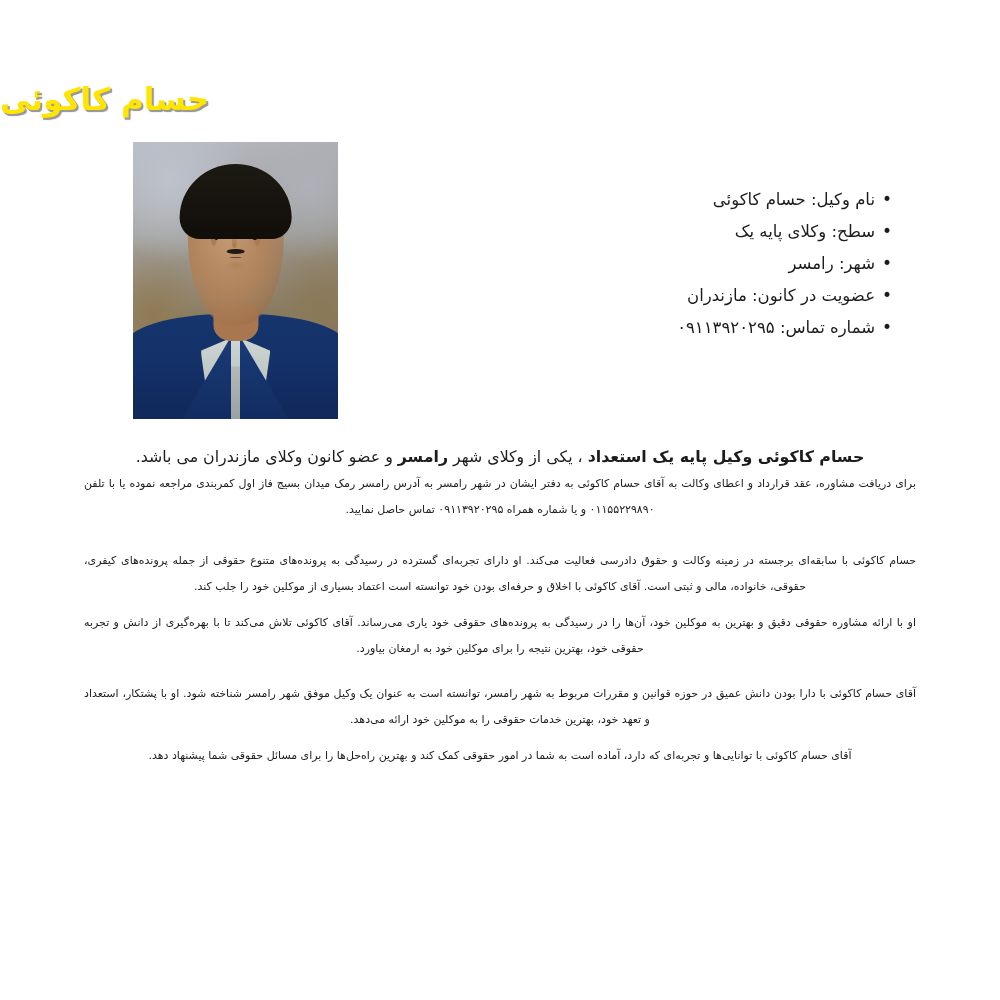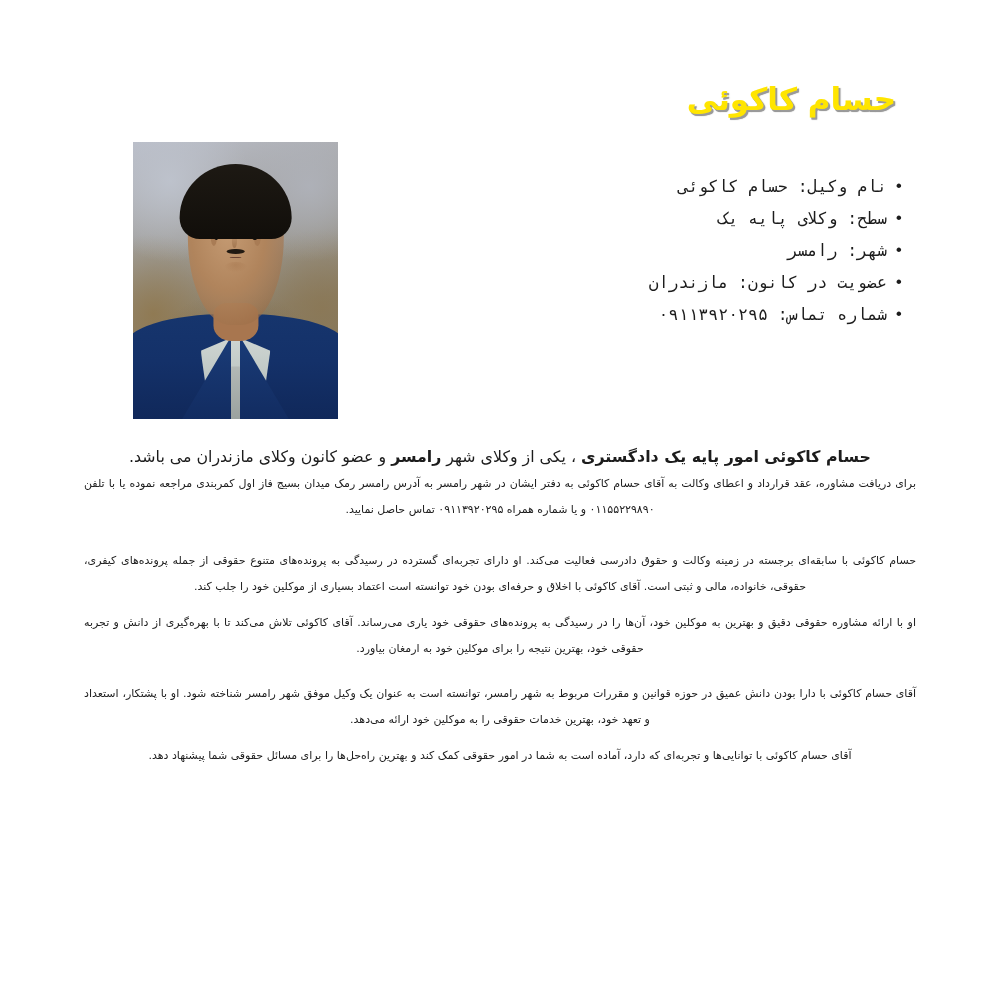--- a/index.html
+++ b/index.html
@@ -22,21 +22,21 @@
     height: 1000px;
     box-sizing: border-box;
   }
 
   
   .title-bar {
     position: absolute;
     top: 58px;
     left: 0;
     width: 896px;
-    text-align: right;
+    text-align: left;
   }
   .title {
     display: inline-block;
     font-size: 31px;
     font-weight: bold;
     line-height: 40px;
     color: #ffe500;
     text-shadow: 1.5px 1.5px 0 #9a9a9a, 2px 2px 1px rgba(60,60,60,0.55);
     letter-spacing: 0.5px;
     direction: rtl;
@@ -223,26 +223,25 @@
     transform: translateX(-50%);
     background: radial-gradient(ellipse at 50% 30%, rgba(166,118,78,0.45) 0%, rgba(166,118,78,0) 75%);
     border-radius: 50%;
   }
 
   
   .info-list {
     position: absolute;
     right: 96px;
     top: 30px;
-    margin: 0;
+    margin: 12px;
     padding: 0;
     list-style: none;
     text-align: right;
     direction: rtl;
-    font-family: Liberation Mono, monospace;
   }
   .info-list li {
     position: relative;
     font-size: 16.5px;
     line-height: 32px;
     color: #1c1c1c;
     padding-right: 17px;
     white-space: nowrap;
   }
   .info-list li::before {
@@ -316,21 +315,21 @@
       <li>نام وکیل: حسام کاکوئی</li>
       <li>سطح: وکلای پایه یک</li>
       <li>شهر: رامسر</li>
       <li>عضویت در کانون: مازندران</li>
       <li>شماره تماس: ۰۹۱۱۳۹۲۰۲۹۵</li>
     </ul>
   </div>
 
   <div class="body-copy">
 
-    <p class="para lead"><b>حسام کاکوئی امور پایه یک دادگستری</b><span> ، یکی از وکلای شهر </span><b>رامسر</b><span> و عضو کانون وکلای مازندران می باشد.</span></p>
+    <p class="para lead"><b>حسام کاکوئی وکیل پایه یک استعداد</b><span> ، یکی از وکلای شهر </span><b>رامسر</b><span> و عضو کانون وکلای مازندران می باشد.</span></p>
 
     <p class="para">برای دریافت مشاوره، عقد قرارداد و اعطای وکالت به آقای حسام کاکوئی به دفتر ایشان در شهر رامسر به آدرس رامسر رمک میدان بسیج فاز اول کمربندی مراجعه نموده یا با تلفن ۰۱۱۵۵۲۲۹۸۹۰ و یا شماره همراه ۰۹۱۱۳۹۲۰۲۹۵ تماس حاصل نمایید.</p>
 
     <div class="gap-lg"></div>
 
     <p class="para">حسام کاکوئی با سابقه‌ای برجسته در زمینه وکالت و حقوق دادرسی فعالیت می‌کند. او دارای تجربه‌ای گسترده در رسیدگی به پرونده‌های متنوع حقوقی از جمله پرونده‌های کیفری، حقوقی، خانواده، مالی و ثبتی است. آقای کاکوئی با اخلاق و حرفه‌ای بودن خود توانسته است اعتماد بسیاری از موکلین خود را جلب کند.</p>
 
     <div class="gap-sm"></div>
 
     <p class="para">او با ارائه مشاوره حقوقی دقیق و بهترین به موکلین خود، آن‌ها را در رسیدگی به پرونده‌های حقوقی خود یاری می‌رساند. آقای کاکوئی تلاش می‌کند تا با بهره‌گیری از دانش و تجربه حقوقی خود، بهترین نتیجه را برای موکلین خود به ارمغان بیاورد.</p>

